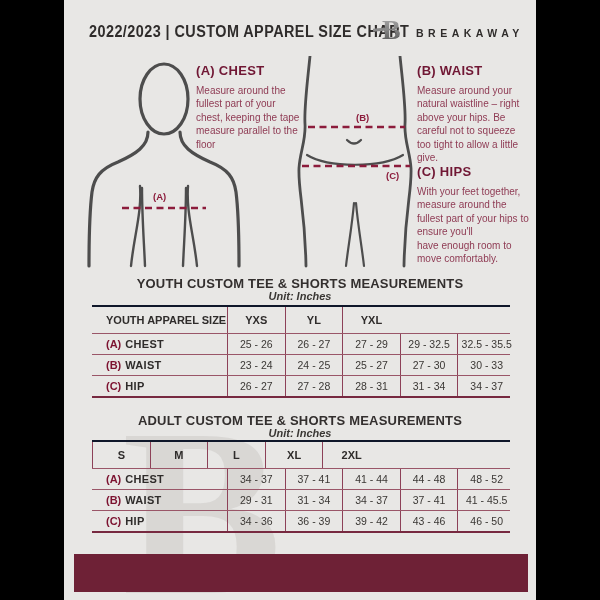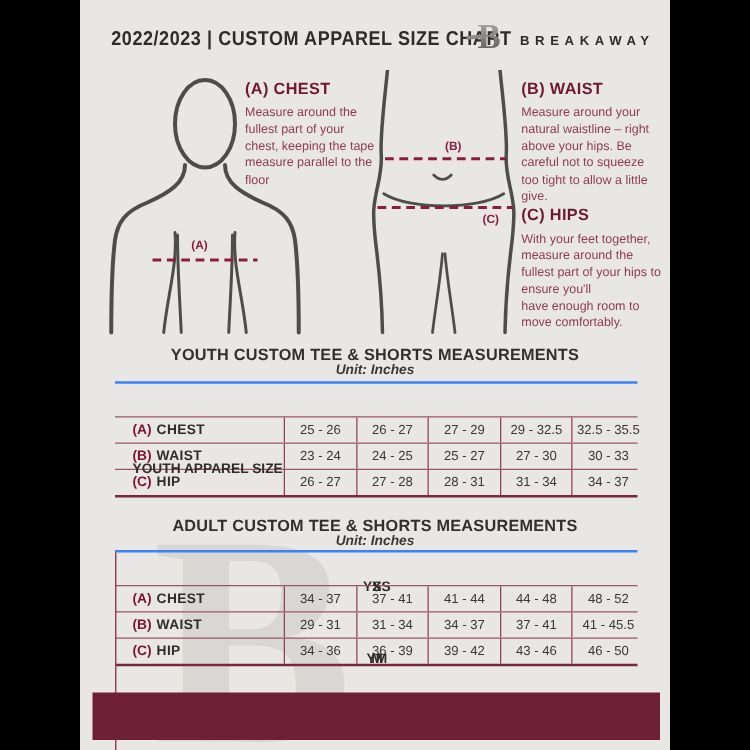--- a/index.html
+++ b/index.html
@@ -32,21 +32,21 @@
 
   
   .tbl-title{position:absolute;left:0;width:472px;text-align:center;z-index:2;
     font-size:13px;font-weight:bold;color:#332f2e;letter-spacing:.2px;}
   .tbl-unit{position:absolute;left:0;width:472px;text-align:center;z-index:2;
     font-size:11px;font-style:italic;font-weight:bold;color:#3a3734;}
 
   
   .mtable{position:absolute;left:28px;width:418px;z-index:2;border-bottom:2px solid #772940;}
   .trow{display:flex;border-top:1px solid #9a5668;height:20px;}
-  .trow.first{border-top:2px solid #3b82f6;height:26px;flex-direction:column;}
+  .trow.first{border-top:2px solid #0f172a;height:26px;}
   .tcell{flex:0 0 56.6px;display:flex;align-items:center;justify-content:center;
     border-left:1px solid #8d4158;font-size:10.5px;color:#3a3734;}
   .tcell.lab{flex:0 0 135px;border-left:none;justify-content:flex-start;padding-left:14px;box-sizing:border-box;}
   .trow.first .tcell{font-weight:bold;font-size:11px;color:#2f2c2b;}
   .rowlab{font-size:11px;color:#2f2c2b;font-weight:bold;letter-spacing:.3px;}
   .pfx{color:#7c1230;font-weight:800;margin-right:4px;font-size:11px;}
 
   
   .footer-bar{position:absolute;left:10px;top:554px;width:454px;height:38px;background:#6e2136;z-index:2;}
 </style>
@@ -103,21 +103,20 @@
   <div class="instr-p" style="left:353px;top:185px;width:114px;">With your feet together, measure around the fullest part of your hips to ensure you'll
 have enough room to move comfortably.</div>
 
   <div class="tbl-title" style="top:276px;">YOUTH CUSTOM TEE &amp; SHORTS MEASUREMENTS</div>
   <div class="tbl-unit" style="top:290px;">Unit: Inches</div>
 
   <div class="mtable" style="top:305px;">
     <div class="trow first">
       <div class="tcell lab">YOUTH APPAREL SIZE</div>
       <div class="tcell">YXS</div>
-      <div class="tcell">YM</div>
       <div class="tcell">YL</div>
       <div class="tcell">YXL</div>
     </div>
     <div class="trow">
       <div class="tcell lab">
         <span class="pfx">(A)</span>
         <span class="rowlab">CHEST</span>
       </div>
       <div class="tcell">25 - 26</div>
       <div class="tcell">26 - 27</div>

